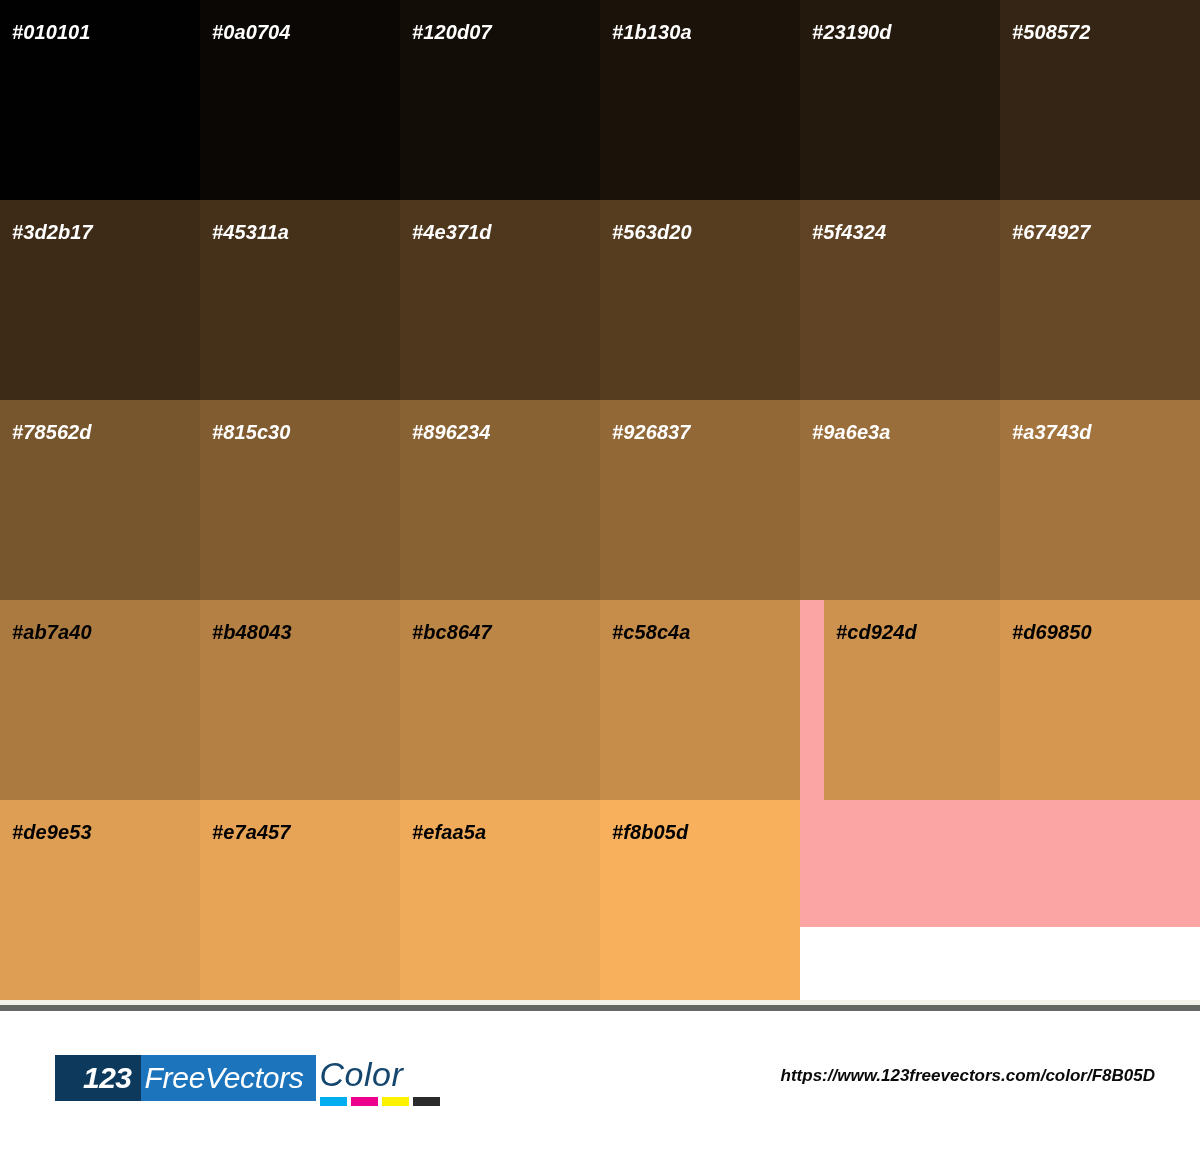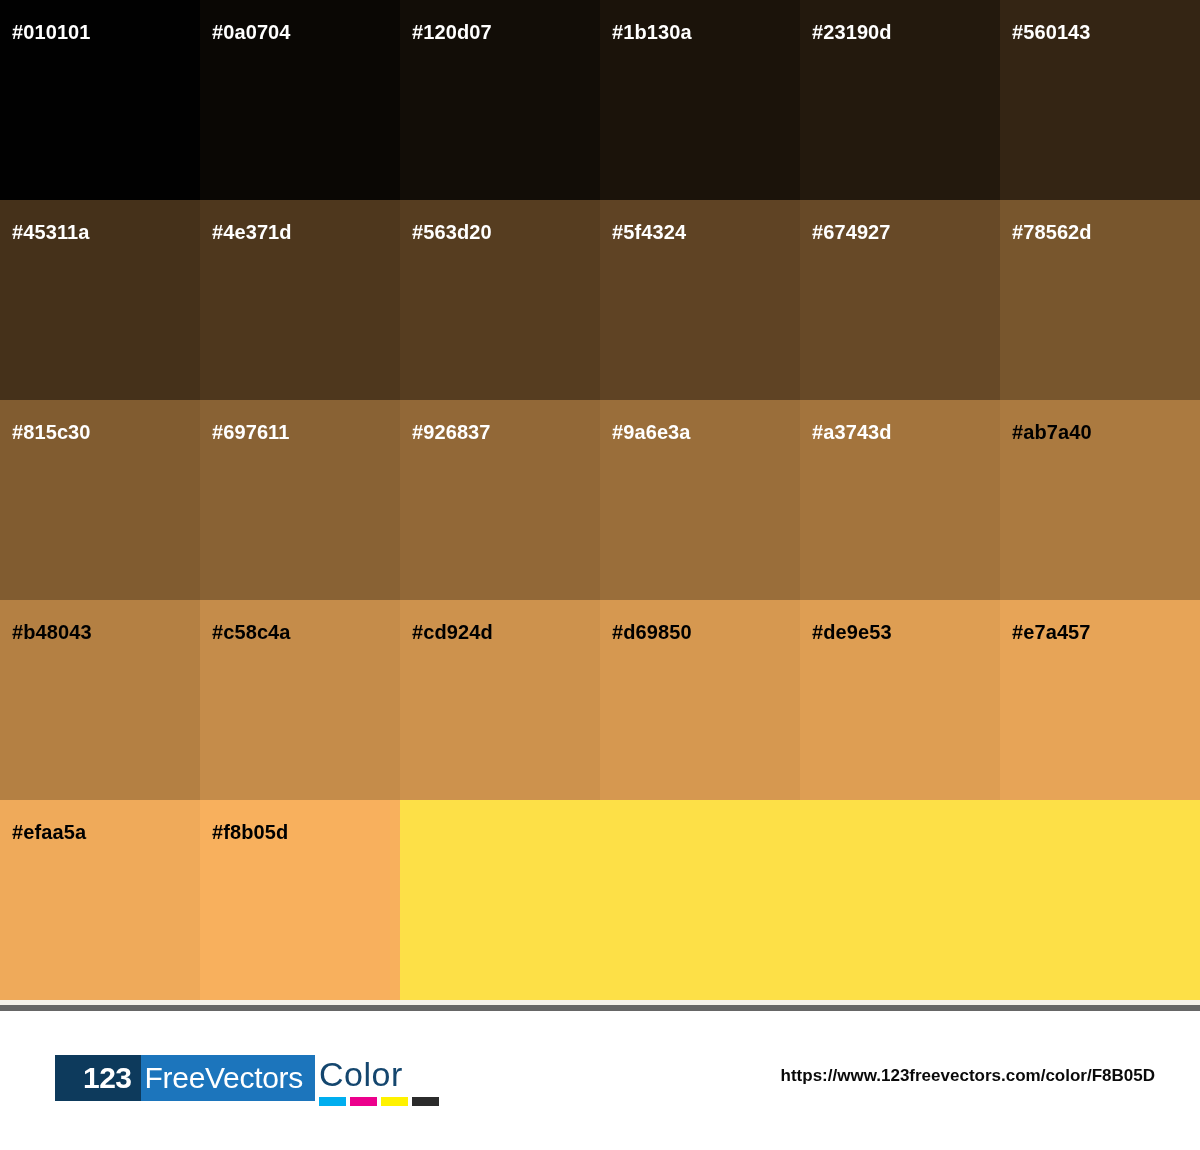--- a/index.html
+++ b/index.html
@@ -5,22 +5,23 @@
 <style>
   * { margin:0; padding:0; box-sizing:border-box; }
   html, body {
     width:1200px; height:1150px;
     background:#ffffff;
     font-family:"Liberation Sans", sans-serif;
     overflow:hidden;
   }
   #page {
     position:relative;
-    width:1200px; height:1150px;
-    background:#fde047;
+    width:1200px; height:927px;
+    background:#fca5a5;
+    font-style:italic;
   }
 
   
   #swatch-grid {
     position:absolute;
     top:0; left:0;
     width:1200px; height:1000px;
     display:grid;
     grid-template-columns:repeat(6, 200px);
     grid-template-rows:repeat(5, 200px);
@@ -144,21 +145,24 @@
       <div class="swatch light-text" style="background: rgb(18, 13, 7);">
         <span class="swatch-label">#120d07</span>
       </div>
       <div class="swatch light-text" style="background: rgb(27, 19, 10);">
         <span class="swatch-label">#1b130a</span>
       </div>
       <div class="swatch light-text" style="background: rgb(35, 25, 13); text-align: center;">
         <span class="swatch-label">#23190d</span>
       </div>
       <div class="swatch light-text" style="background: rgb(52, 37, 20);">
-        <span class="swatch-label">#560143</span>
+        <span class="swatch-label">#508572</span>
+      </div>
+      <div class="swatch light-text" style="background: rgb(61, 43, 23);">
+        <span class="swatch-label">#3d2b17</span>
       </div>
       <div class="swatch light-text" style="background: rgb(69, 49, 26);">
         <span class="swatch-label">#45311a</span>
       </div>
       <div class="swatch light-text" style="background: rgb(78, 55, 29);">
         <span class="swatch-label">#4e371d</span>
       </div>
       <div class="swatch light-text" style="background: rgb(86, 61, 32);">
         <span class="swatch-label">#563d20</span>
       </div>
@@ -168,41 +172,44 @@
       <div class="swatch light-text" style="background: rgb(103, 73, 39); padding-left: 12px;">
         <span class="swatch-label">#674927</span>
       </div>
       <div class="swatch light-text" style="background: rgb(120, 86, 45);">
         <span class="swatch-label">#78562d</span>
       </div>
       <div class="swatch light-text" style="background: rgb(129, 92, 48);">
         <span class="swatch-label">#815c30</span>
       </div>
       <div class="swatch light-text" style="background: rgb(137, 98, 52);">
-        <span class="swatch-label">#697611</span>
+        <span class="swatch-label">#896234</span>
       </div>
       <div class="swatch light-text" style="background: rgb(146, 104, 55);">
         <span class="swatch-label">#926837</span>
       </div>
       <div class="swatch light-text" style="background: rgb(154, 110, 58);">
         <span class="swatch-label">#9a6e3a</span>
       </div>
       <div class="swatch light-text" style="background: rgb(163, 116, 61);">
         <span class="swatch-label">#a3743d</span>
       </div>
       <div class="swatch dark-text" style="background: rgb(171, 122, 64);">
         <span class="swatch-label">#ab7a40</span>
       </div>
       <div class="swatch dark-text" style="background: rgb(180, 128, 67);">
         <span class="swatch-label">#b48043</span>
       </div>
+      <div class="swatch dark-text" style="background: rgb(188, 134, 71);">
+        <span class="swatch-label">#bc8647</span>
+      </div>
       <div class="swatch dark-text" style="background: rgb(197, 140, 74);">
         <span class="swatch-label">#c58c4a</span>
       </div>
-      <div class="swatch dark-text" style="background: rgb(205, 146, 77);">
+      <div class="swatch dark-text" style="background: rgb(205, 146, 77); margin-left: 24px;">
         <span class="swatch-label">#cd924d</span>
       </div>
       <div class="swatch dark-text" style="background: rgb(214, 152, 80);">
         <span class="swatch-label">#d69850</span>
       </div>
       <div class="swatch dark-text" style="background: rgb(222, 158, 83);">
         <span class="swatch-label">#de9e53</span>
       </div>
       <div class="swatch dark-text" style="background: rgb(231, 164, 87);">
         <span class="swatch-label">#e7a457</span>

